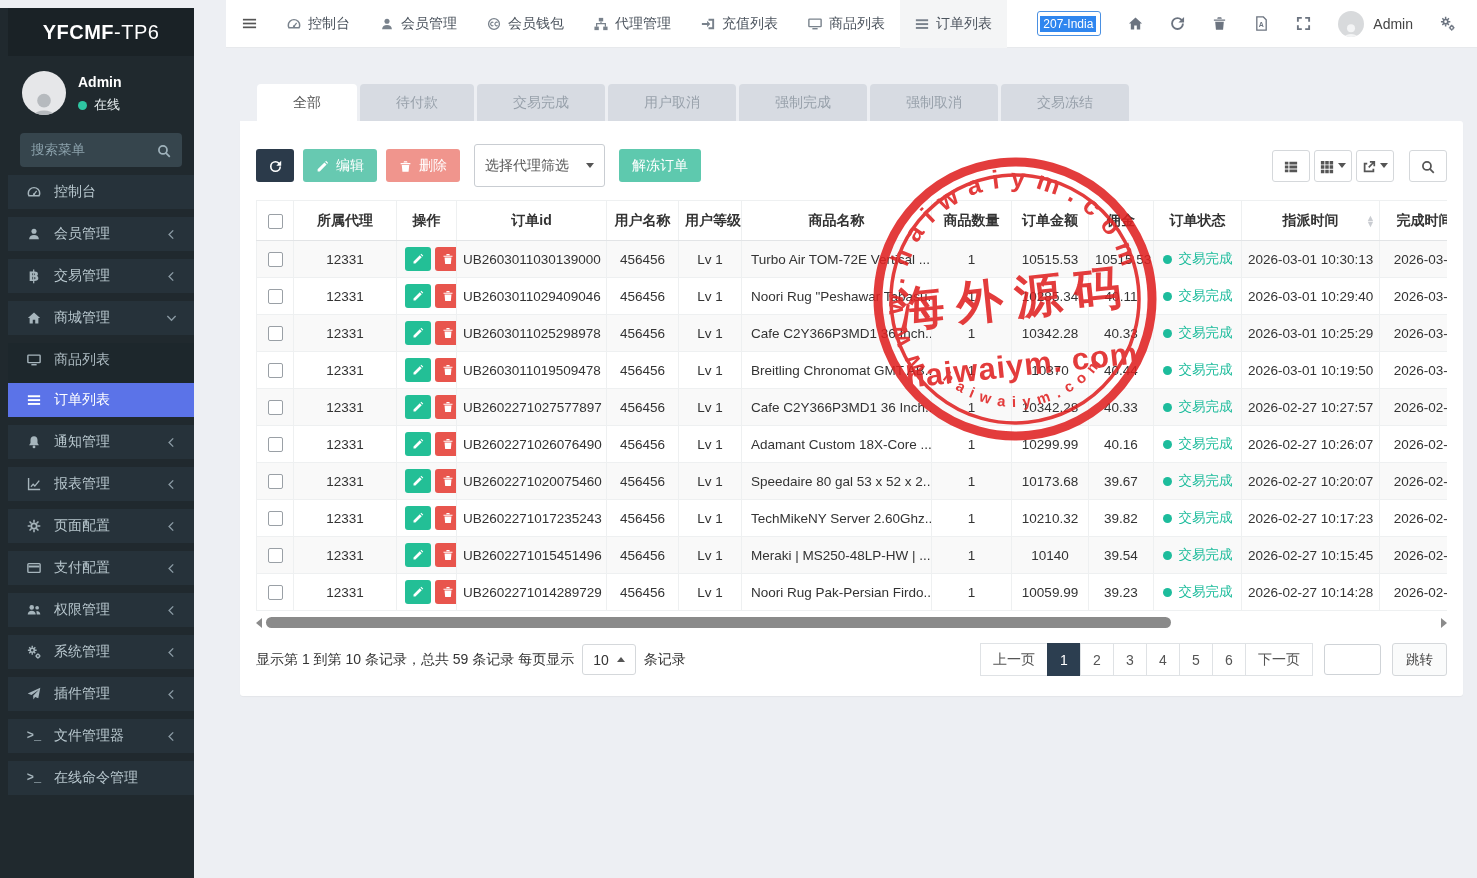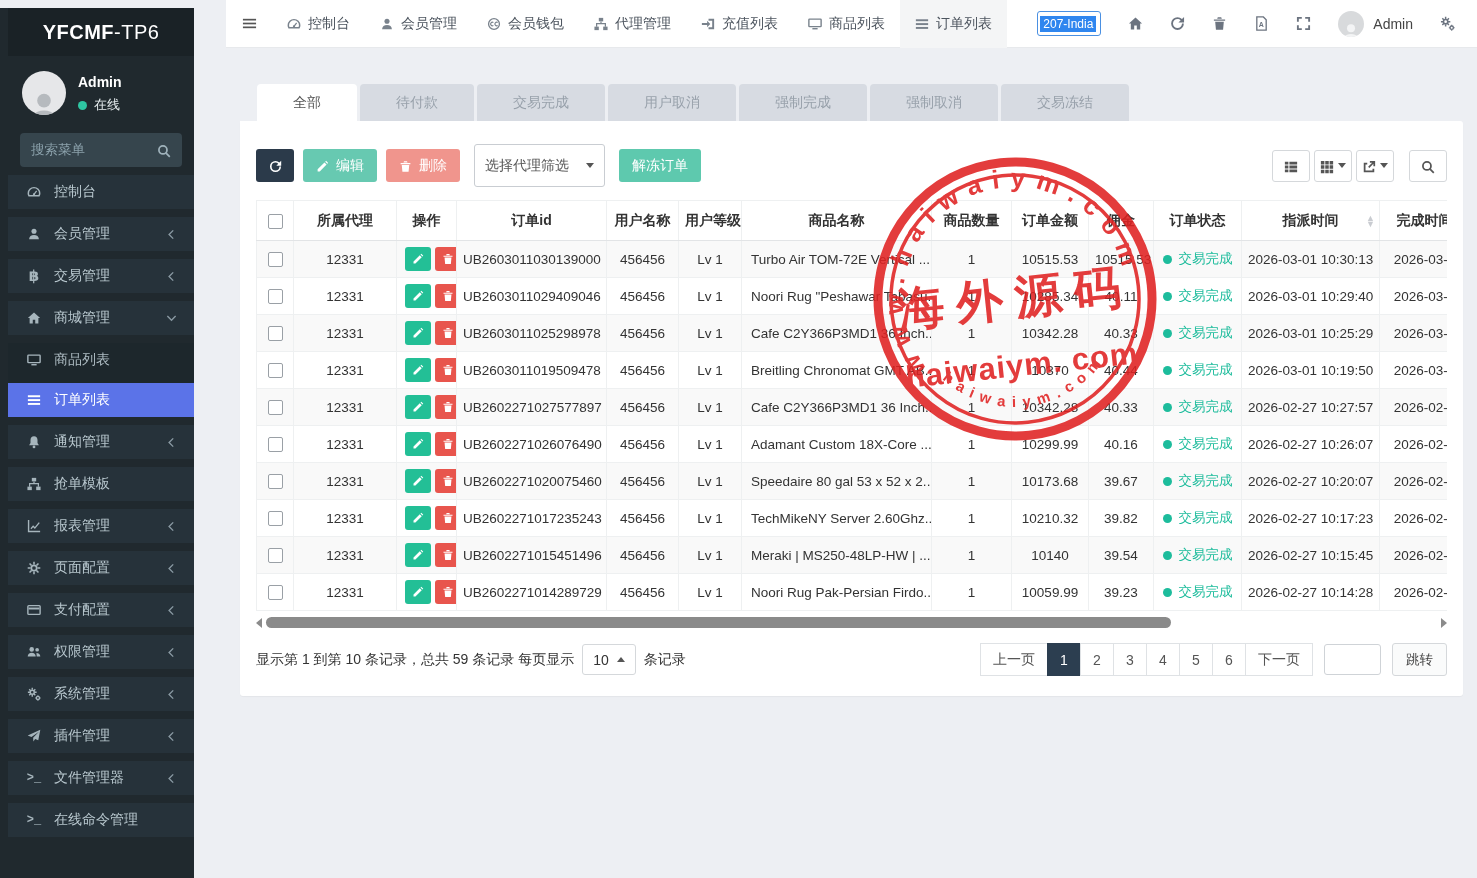--- a/index.html
+++ b/index.html
@@ -203,31 +203,20 @@
         <span class="mi">
           <svg class="ic" viewBox="0 0 16 16" fill="currentColor">
             <path d="M8 1.4c2.5 0 4 1.9 4 4.3V9l1.6 2.6H2.4L4 9V5.7c0-2.4 1.5-4.3 4-4.3z"></path>
             <circle cx="8" cy="13.6" r="1.6"></circle>
           </svg>
         </span>
         <span>通知管理</span>
         <span class="chev"><svg class="ic" viewBox="0 0 16 16" fill="currentColor">
             <path d="M10.5 2L4.5 8l6 6" fill="none" stroke="currentColor" stroke-width="2"></path>
           </svg></span>
-      </li>
-      <li class="m-item">
-        <span class="mi">
-          <svg class="ic" viewBox="0 0 16 16" fill="currentColor">
-            <rect x="5.5" y="1" width="5" height="4"></rect>
-            <rect x="0.5" y="11" width="5" height="4"></rect>
-            <rect x="10.5" y="11" width="5" height="4"></rect>
-            <path d="M8 5v2.5M3 11V7.5h10V11" fill="none" stroke="currentColor" stroke-width="1.4"></path>
-          </svg>
-        </span>
-        <span>抢单模板</span>
       </li>
       <li class="m-item">
         <span class="mi">
           <svg class="ic" viewBox="0 0 16 16" fill="currentColor">
             <path d="M1 1v14h14v-1.6H2.6V1z"></path>
             <path d="M4 10.6l3-3.6 2 2 4.4-5.4 1.2 1-5.6 6.8-2-2-2 2.4z"></path>
           </svg>
         </span>
         <span>报表管理</span>
         <span class="chev"><svg class="ic" viewBox="0 0 16 16" fill="currentColor">

